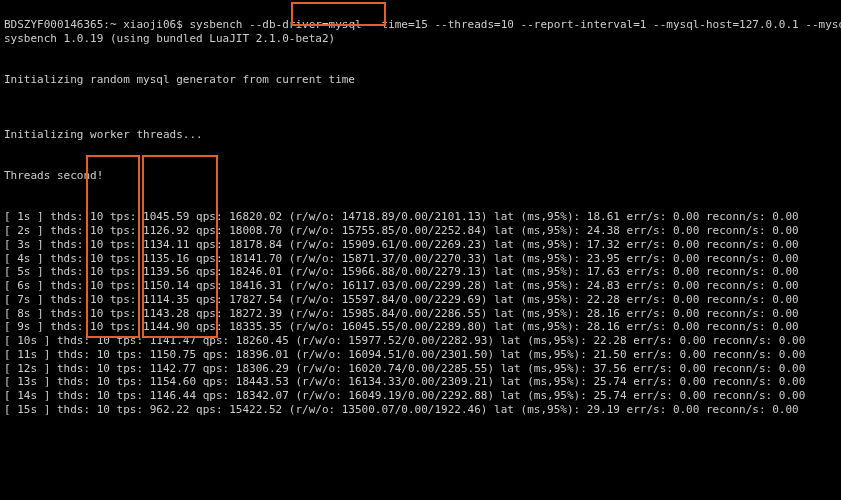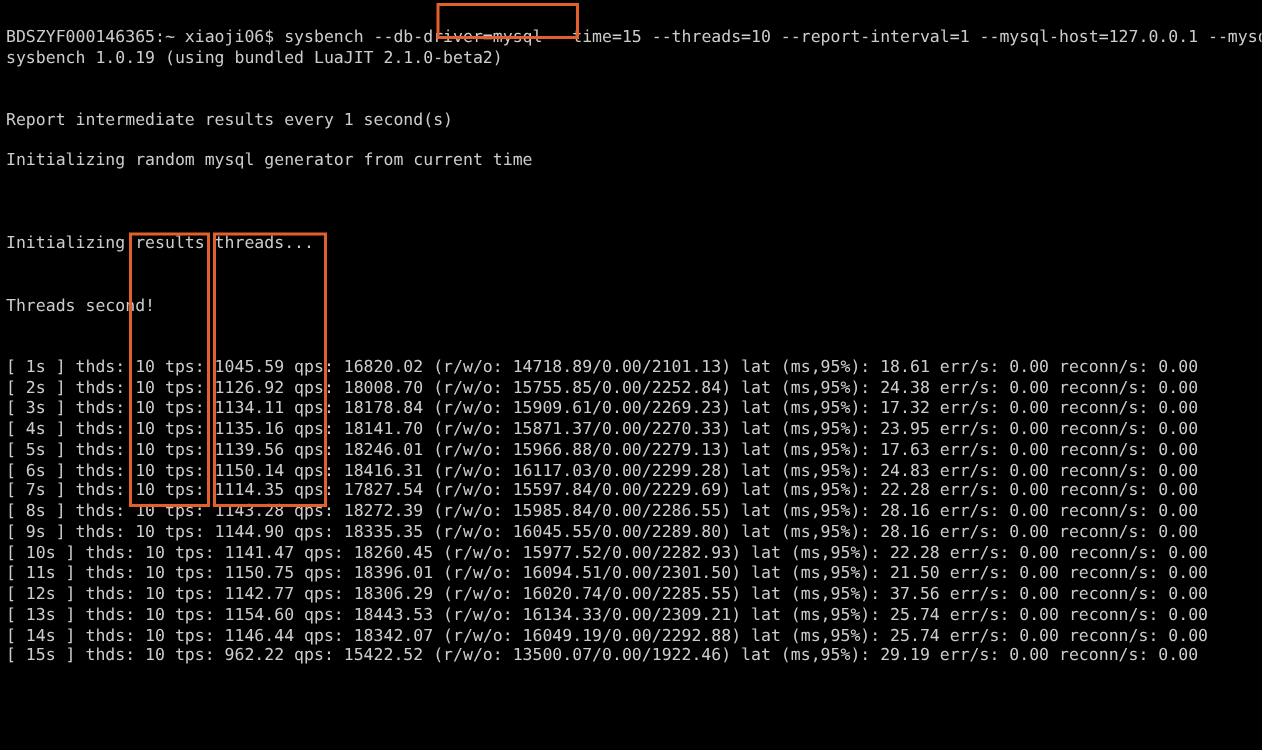--- a/index.html
+++ b/index.html
@@ -30,25 +30,24 @@
     box-sizing: border-box;
   }
 </style>
 </head>
 <body>
 
 <div class="terminal">
 <span class="line"><span>BDSZYF000146365:~ xiaoji06$ </span><span>sysbench --db-driver=mysql --time=15 --threads=10 --report-interval=1 --mysql-host=127.0.0.1 --mysql-port=3306 --mysql-user=root --mysql-password=Jie906119240! --mysql-db=test_db --tables=20 --table_size=1000000 oltp_read_only --db-ps-mode=disable run</span></span>
 <div class="line">sysbench 1.0.19 (using bundled LuaJIT 2.1.0-beta2)</div>
 <div class="line"></div>
-<div class="line">Report intermediate results every 1 second(s)</div>
 <div class="line">Initializing random mysql generator from current time</div>
 <div class="line"></div>
 <div class="line"></div>
-<div class="line">Initializing results threads...</div>
+<div class="line">Initializing worker threads...</div>
 <div class="line"></div>
 <div class="line">Threads second!</div>
 <div class="line"></div>
 <div id="report-block"><div class="line">[ 1s ] thds: 10 tps: 1045.59 qps: 16820.02 (r/w/o: 14718.89/0.00/2101.13) lat (ms,95%): 18.61 err/s: 0.00 reconn/s: 0.00</div><div class="line">[ 2s ] thds: 10 tps: 1126.92 qps: 18008.70 (r/w/o: 15755.85/0.00/2252.84) lat (ms,95%): 24.38 err/s: 0.00 reconn/s: 0.00</div><div class="line">[ 3s ] thds: 10 tps: 1134.11 qps: 18178.84 (r/w/o: 15909.61/0.00/2269.23) lat (ms,95%): 17.32 err/s: 0.00 reconn/s: 0.00</div><div class="line">[ 4s ] thds: 10 tps: 1135.16 qps: 18141.70 (r/w/o: 15871.37/0.00/2270.33) lat (ms,95%): 23.95 err/s: 0.00 reconn/s: 0.00</div><div class="line">[ 5s ] thds: 10 tps: 1139.56 qps: 18246.01 (r/w/o: 15966.88/0.00/2279.13) lat (ms,95%): 17.63 err/s: 0.00 reconn/s: 0.00</div><div class="line">[ 6s ] thds: 10 tps: 1150.14 qps: 18416.31 (r/w/o: 16117.03/0.00/2299.28) lat (ms,95%): 24.83 err/s: 0.00 reconn/s: 0.00</div><div class="line">[ 7s ] thds: 10 tps: 1114.35 qps: 17827.54 (r/w/o: 15597.84/0.00/2229.69) lat (ms,95%): 22.28 err/s: 0.00 reconn/s: 0.00</div><div class="line">[ 8s ] thds: 10 tps: 1143.28 qps: 18272.39 (r/w/o: 15985.84/0.00/2286.55) lat (ms,95%): 28.16 err/s: 0.00 reconn/s: 0.00</div><div class="line">[ 9s ] thds: 10 tps: 1144.90 qps: 18335.35 (r/w/o: 16045.55/0.00/2289.80) lat (ms,95%): 28.16 err/s: 0.00 reconn/s: 0.00</div><div class="line">[ 10s ] thds: 10 tps: 1141.47 qps: 18260.45 (r/w/o: 15977.52/0.00/2282.93) lat (ms,95%): 22.28 err/s: 0.00 reconn/s: 0.00</div><div class="line">[ 11s ] thds: 10 tps: 1150.75 qps: 18396.01 (r/w/o: 16094.51/0.00/2301.50) lat (ms,95%): 21.50 err/s: 0.00 reconn/s: 0.00</div><div class="line">[ 12s ] thds: 10 tps: 1142.77 qps: 18306.29 (r/w/o: 16020.74/0.00/2285.55) lat (ms,95%): 37.56 err/s: 0.00 reconn/s: 0.00</div><div class="line">[ 13s ] thds: 10 tps: 1154.60 qps: 18443.53 (r/w/o: 16134.33/0.00/2309.21) lat (ms,95%): 25.74 err/s: 0.00 reconn/s: 0.00</div><div class="line">[ 14s ] thds: 10 tps: 1146.44 qps: 18342.07 (r/w/o: 16049.19/0.00/2292.88) lat (ms,95%): 25.74 err/s: 0.00 reconn/s: 0.00</div><div class="line">[ 15s ] thds: 10 tps: 962.22 qps: 15422.52 (r/w/o: 13500.07/0.00/1922.46) lat (ms,95%): 29.19 err/s: 0.00 reconn/s: 0.00</div></div>
 
 
 
 
 
 

